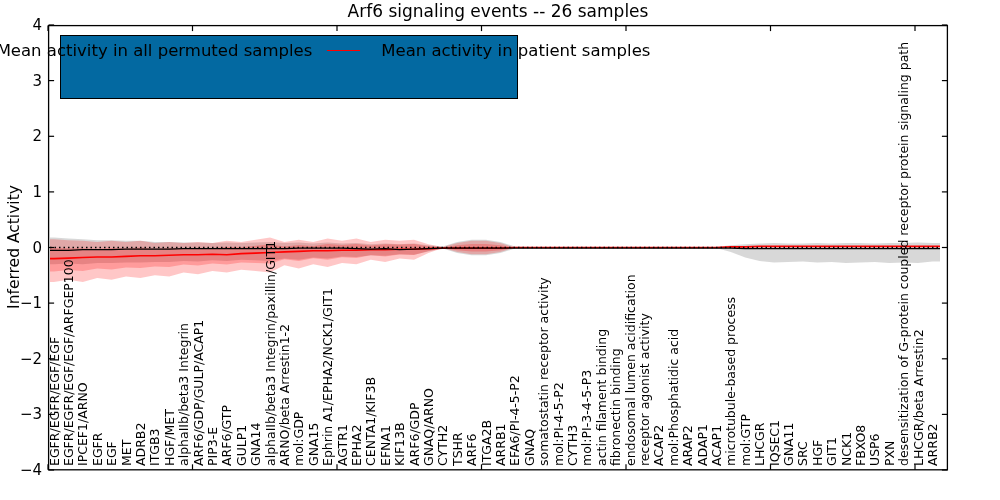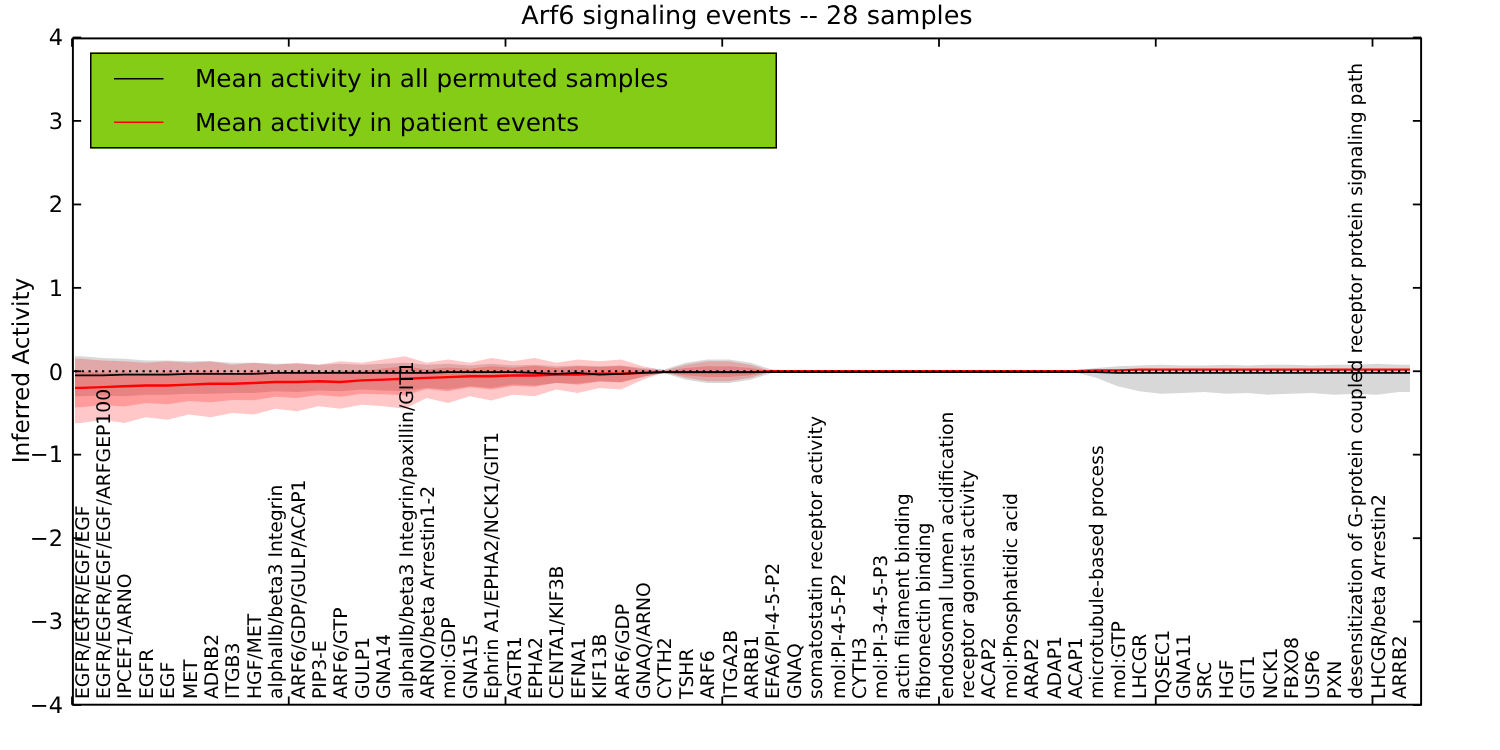--- a/index.html
+++ b/index.html
@@ -12,22 +12,22 @@
   #y-axis-label{position:absolute;left:-86px;top:237px;width:200px;height:20px;
       line-height:20px;text-align:center;font-size:15.5px;
       transform:rotate(-90deg);transform-origin:center;z-index:2;}
   #x-axis-label{position:absolute;left:48px;top:476px;width:900px;text-align:center;
       font-size:15.5px;z-index:2;}
   .ytick{position:absolute;left:0;width:42px;text-align:right;font-size:15px;
       line-height:16px;z-index:2;}
   .xlab{position:absolute;font-size:12.5px;line-height:13px;white-space:nowrap;
       transform:rotate(-90deg);transform-origin:0 0;z-index:2;}
   #legend{position:absolute;left:60px;top:35px;width:456px;height:62px;
-      border:1.6px solid #000;background:#84cc16;z-index:3;
-      display:flex;flex-direction:column;justify-content:center;}
+      border:1.6px solid #000;background:#0369a1;z-index:3;
+      display:flex;flex-direction:row;justify-content:center;}
   .leg-row{display:flex;align-items:center;height:29px;}
   .leg-line{width:33px;height:0;border-top-style:solid;border-top-width:1.6px;
       margin-left:15px;flex:none;}
   .leg-text{margin-left:21px;font-size:16.5px;white-space:nowrap;}
 </style>
 </head>
 <body>
 
 <div id="fig">
   <svg id="plot-svg" width="1000" height="500" viewBox="0 0 1000 500">
@@ -64,21 +64,21 @@
       <line x1="481.5" y1="25.6" x2="481.5" y2="31.1" stroke="#000" stroke-width="1.2"></line>
       <line x1="481.5" y1="469.8" x2="481.5" y2="464.3" stroke="#000" stroke-width="1.2"></line>
       <line x1="626.0" y1="25.6" x2="626.0" y2="31.1" stroke="#000" stroke-width="1.2"></line>
       <line x1="626.0" y1="469.8" x2="626.0" y2="464.3" stroke="#000" stroke-width="1.2"></line>
       <line x1="770.5" y1="25.6" x2="770.5" y2="31.1" stroke="#000" stroke-width="1.2"></line>
       <line x1="770.5" y1="469.8" x2="770.5" y2="464.3" stroke="#000" stroke-width="1.2"></line>
       <line x1="915.0" y1="25.6" x2="915.0" y2="31.1" stroke="#000" stroke-width="1.2"></line>
       <line x1="915.0" y1="469.8" x2="915.0" y2="464.3" stroke="#000" stroke-width="1.2"></line>
       <rect x="48.6" y="25.6" width="898.8" height="444.2" fill="none" stroke="#000" stroke-width="1.3"></rect>
     </svg>
-  <div id="chart-title">Arf6 signaling events -- 28 samples</div>
+  <div id="chart-title">Arf6 signaling events -- 26 samples</div>
   <div id="y-axis-label">Inferred Activity</div>
   <div id="yticks">
       <div class="ytick" style="top: 17px;">4</div>
       <div class="ytick" style="top: 72.625px;">3</div>
       <div class="ytick" style="top: 128.25px;">2</div>
       <div class="ytick" style="top: 183.875px;">1</div>
       <div class="ytick" style="top: 239.5px;">0</div>
       <div class="ytick" style="top: 295.125px;">−1</div>
       <div class="ytick" style="top: 350.75px;">−2</div>
       <div class="ytick" style="top: 406.375px;">−3</div>
@@ -148,16 +148,16 @@
       <div class="xlab" style="left: 911.5px; top: 466px;">LHCGR/beta Arrestin2</div>
       <div class="xlab" style="left: 925.9px; top: 466px;">ARRB2</div>
     </div>
   <div id="legend">
     <div class="leg-row">
       <div class="leg-line" style="border-top-color: rgb(0, 0, 0);"></div>
       <div class="leg-text">Mean activity in all permuted samples</div>
     </div>
     <div class="leg-row">
       <div class="leg-line" style="border-top-color: rgb(255, 0, 0);"></div>
-      <div class="leg-text">Mean activity in patient events</div>
+      <div class="leg-text">Mean activity in patient samples</div>
     </div>
   </div>
 </div>
 
 </body></html>

